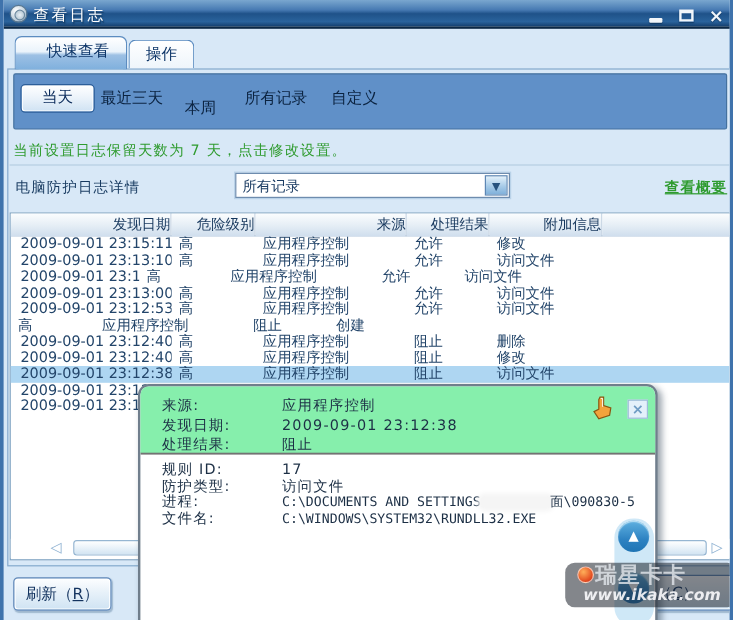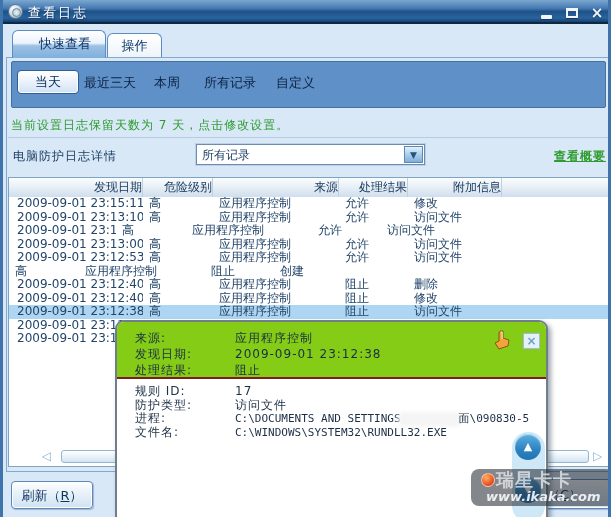--- a/index.html
+++ b/index.html
@@ -67,22 +67,22 @@
   
   .btn{position:absolute;text-align:center;border:1px solid #5f87b8;border-radius:4px;
     background:linear-gradient(180deg,#fdfeff,#e7f1f9 45%,#cfe3f3);box-shadow:inset 0 0 0 1px #ffffff,1px 1px 1px #9fb8cf;
     color:#13335f;font-size:13px;font-family:inherit;}
   .btn-refresh{left:8px;top:481px;width:82px;height:28px;line-height:26px;}
   .btn-close{left:489px;top:479px;width:119px;height:30px;line-height:28px;z-index:1;}
   
   .popup{left:112px;top:320px;width:433px;height:200px;background:#ffffff;
     border:2px solid #707e8c;border-radius:9px 9px 0 0;z-index:5;
     box-shadow:3px 3px 5px rgba(40,60,80,.45);}
-  .popup-header{position:absolute;left:0;top:0;width:100%;height:57px;background:#84cc16;
-    border-radius:7px 7px 0 0;border-bottom:2px solid #7f1d1d;padding:8px 0 4px 18px;}
+  .popup-header{position:absolute;left:0;top:0;width:100%;height:57px;background:#86efac;
+    border-radius:7px 7px 0 0;border-bottom:2px solid #737373;padding:8px 0 4px 18px;}
   .prow{height:16px;line-height:16px;white-space:nowrap;font-size:12px;color:#1c2f45;}
   .plabel{display:inline-block;width:100px;letter-spacing:1px;}
   .pvalue{letter-spacing:1px;}
   .pvalue.mono{font-family:"DejaVu Sans Mono","Liberation Mono",monospace;font-size:11px;letter-spacing:0;}
   .popup-body{position:absolute;left:0;top:59px;width:100%;padding:4px 0 0 18px;}
   .popup-body .prow{height:13.5px;line-height:13.5px;}
   .redact{display:inline-block;width:58px;height:9px;vertical-align:middle;border-radius:3px;
     background:#f5f5f5;box-shadow:0 0 4px 3px #f5f5f5;}
   .hand-icon{position:absolute;left:375px;top:8px;width:20px;height:22px;}
   .popup-close{position:absolute;left:406px;top:11px;width:17px;height:16px;line-height:14px;text-align:center;
@@ -119,21 +119,21 @@
   </div>
 
   <div class="abs tab tab-active"><span>快速查看</span></div>
   <div class="abs tab tab-idle"><span>操作</span></div>
 
   <div class="abs content"></div>
 
   <div class="abs toolbar" id="toolbar">
       <div class="tb-btn" style="left: 5px;">当天</div>
       <div class="tb-label" style="left: 72px;">最近三天</div>
-      <div class="tb-label" style="left: 142px;">本周</div>
+      <div class="tb-label" style="left: 142px; margin-top: 8px;">本周</div>
       <div class="tb-label" style="left: 192px;">所有记录</div>
       <div class="tb-label" style="left: 264px;">自定义</div>
     </div>
 
   <div class="abs notice">当前设置日志保留天数为 7 天，点击修改设置。</div>
   <div class="abs sep"></div>
 
   <div class="abs filter-label">电脑防护日志详情</div>
   <div class="abs combo">
     <span class="combo-text">所有记录</span>

